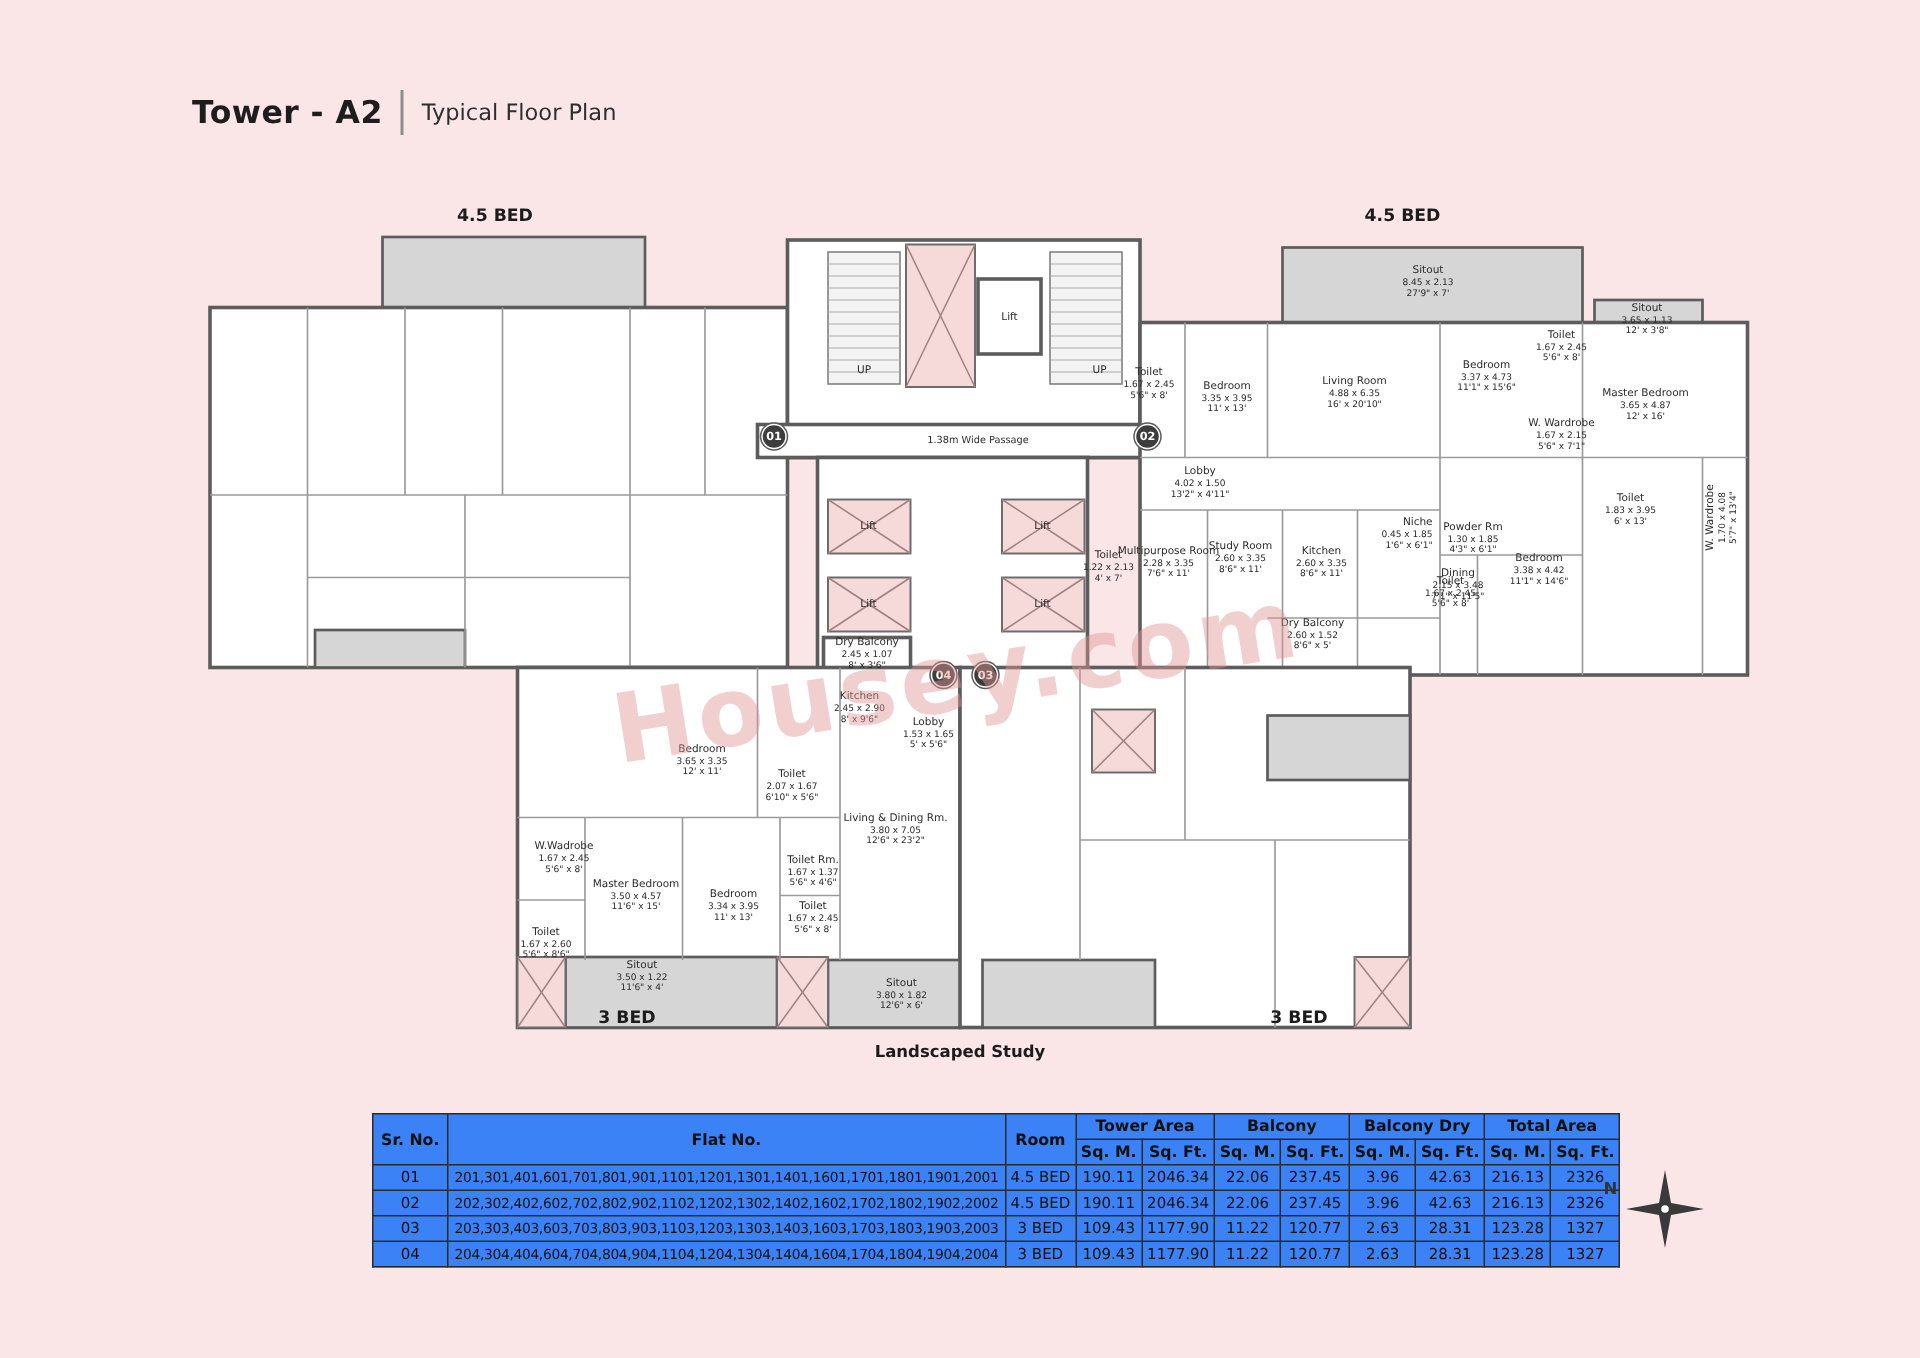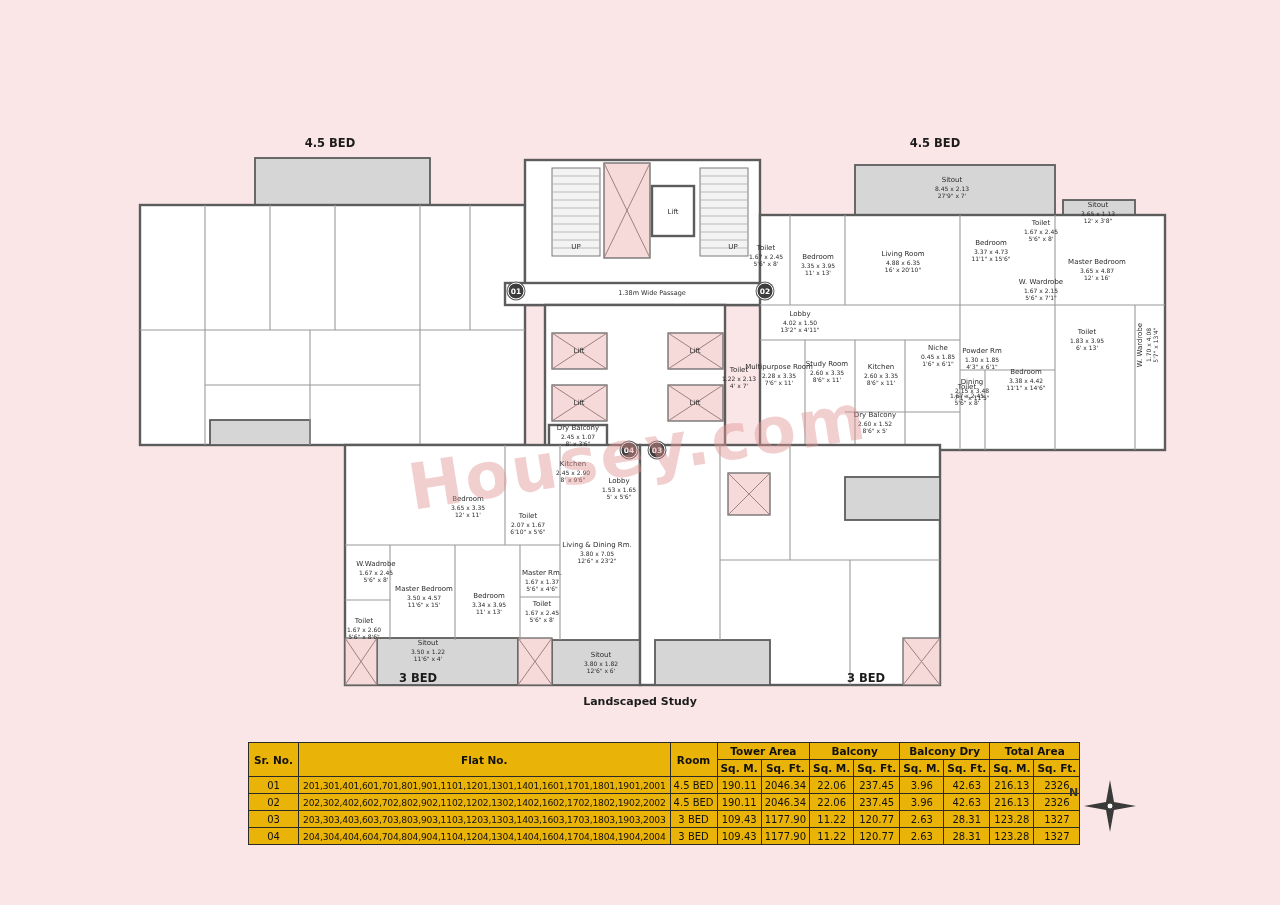--- a/index.html
+++ b/index.html
@@ -21,33 +21,38 @@
   .room-label{position:absolute;transform:translate(-50%,-50%);text-align:center;color:#2b2b2b;line-height:1.25;white-space:nowrap}
   .room-label.vertical{transform:translate(-50%,-50%) rotate(-90deg)}
   .rl-name{font-size:7px}
   .rl-dim{font-size:6px}
   .wing-label{position:absolute;transform:translate(-50%,-50%);font-size:11.5px;font-weight:700;color:#1c1c1c}
   .marker{position:absolute;transform:translate(-50%,-50%);width:17px;height:17px;border-radius:50%;background:#3d3d3d;color:#fff;font-size:7.5px;font-weight:700;display:flex;align-items:center;justify-content:center;border:1.5px solid #fff;box-shadow:0 0 0 1px #5c5c5c}
   .passage-label{position:absolute;left:652px;top:293px;transform:translate(-50%,-50%);font-size:6.5px;color:#2b2b2b;z-index:5;white-space:nowrap}
   .watermark{position:absolute;left:638px;top:452px;transform:translate(-50%,-50%) rotate(-9deg);font-size:64px;font-weight:700;color:rgba(224,148,148,.45);letter-spacing:3px;z-index:6;white-space:nowrap}
   .podium-label{position:absolute;left:640px;top:701px;transform:translate(-50%,-50%);font-size:11px;font-weight:700;color:#1c1c1c;z-index:5}
   .table-wrap{position:absolute;left:248px;top:742px;z-index:7}
-  table{border-collapse:collapse;background:#eab308;color:#111;table-layout:fixed;border:1.5px solid #222}
+  table{border-collapse:collapse;background:#3b82f6;color:#111;table-layout:fixed;border:1.5px solid #222}
   th,td{border:1px solid #2a2a2a;padding:1px 3px;text-align:center;height:17px;overflow:hidden;white-space:nowrap}
   th{font-weight:700;font-size:10.5px}
   td{font-size:10px}
   td.flat{font-size:9.2px;letter-spacing:-.2px;padding:1px 4px}
   .compass{position:absolute;left:1060px;top:770px;z-index:7}
   .compass-n{position:absolute;left:1069px;top:786px;font-size:11px;font-weight:700;color:#333;z-index:7}
 </style>
 </head>
 <body>
 
 <div class="page">
 
+  <div class="header">
+    <div class="page-title">Tower - A2</div>
+    <div class="header-divider"></div>
+    <div class="page-subtitle">Typical Floor Plan</div>
+  </div>
 
   <svg class="plan" width="1280" height="905" viewBox="0 0 1280 905">
 
     <g>
       <rect class="gray" x="255" y="158" width="175" height="47"></rect>
       <rect class="blk" x="140" y="205" width="385" height="240"></rect>
       <rect class="gray" x="210" y="420" width="100" height="25"></rect>
       <line class="p" x1="205" y1="205" x2="205" y2="445"></line>
       <line class="p" x1="270" y1="205" x2="270" y2="330"></line>
       <line class="p" x1="335" y1="205" x2="335" y2="330"></line>
@@ -216,21 +221,21 @@
       <div class="room-label" style="left: 1097px; top: 270px;">
         <div class="rl-name">Master Bedroom</div>
         <div class="rl-dim">3.65 x 4.87</div>
         <div class="rl-dim">12' x 16'</div>
       </div>
       <div class="room-label" style="left: 800px; top: 322px;">
         <div class="rl-name">Lobby</div>
         <div class="rl-dim">4.02 x 1.50</div>
         <div class="rl-dim">13'2" x 4'11"</div>
       </div>
-      <div class="room-label" style="left: 938px; top: 356px;">
+      <div class="room-label" style="left: 938px; top: 356px; text-align: right;">
         <div class="rl-name">Niche</div>
         <div class="rl-dim">0.45 x 1.85</div>
         <div class="rl-dim">1'6" x 6'1"</div>
       </div>
       <div class="room-label" style="left: 1087px; top: 340px;">
         <div class="rl-name">Toilet</div>
         <div class="rl-dim">1.83 x 3.95</div>
         <div class="rl-dim">6' x 13'</div>
       </div>
       <div class="room-label" style="left: 779px; top: 375px;">
@@ -329,21 +334,21 @@
         <div class="rl-name">Master Bedroom</div>
         <div class="rl-dim">3.50 x 4.57</div>
         <div class="rl-dim">11'6" x 15'</div>
       </div>
       <div class="room-label" style="left: 489px; top: 604px;">
         <div class="rl-name">Bedroom</div>
         <div class="rl-dim">3.34 x 3.95</div>
         <div class="rl-dim">11' x 13'</div>
       </div>
       <div class="room-label" style="left: 542px; top: 581px;">
-        <div class="rl-name">Master Rm.</div>
+        <div class="rl-name">Toilet Rm.</div>
         <div class="rl-dim">1.67 x 1.37</div>
         <div class="rl-dim">5'6" x 4'6"</div>
       </div>
       <div class="room-label" style="left: 542px; top: 612px;">
         <div class="rl-name">Toilet</div>
         <div class="rl-dim">1.67 x 2.45</div>
         <div class="rl-dim">5'6" x 8'</div>
       </div>
       <div class="room-label" style="left: 364px; top: 629px;">
         <div class="rl-name">Toilet</div>

